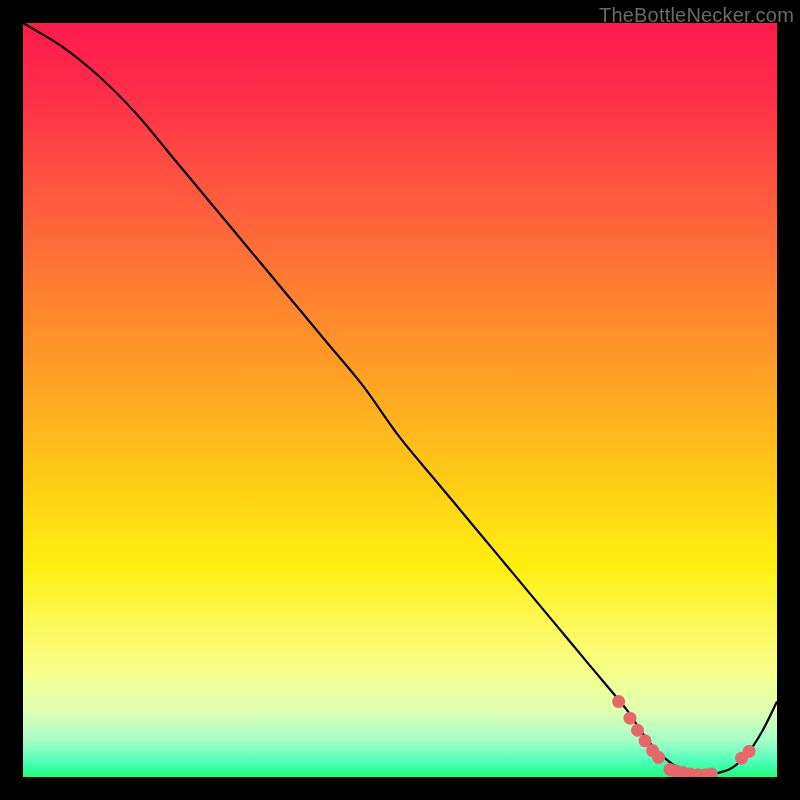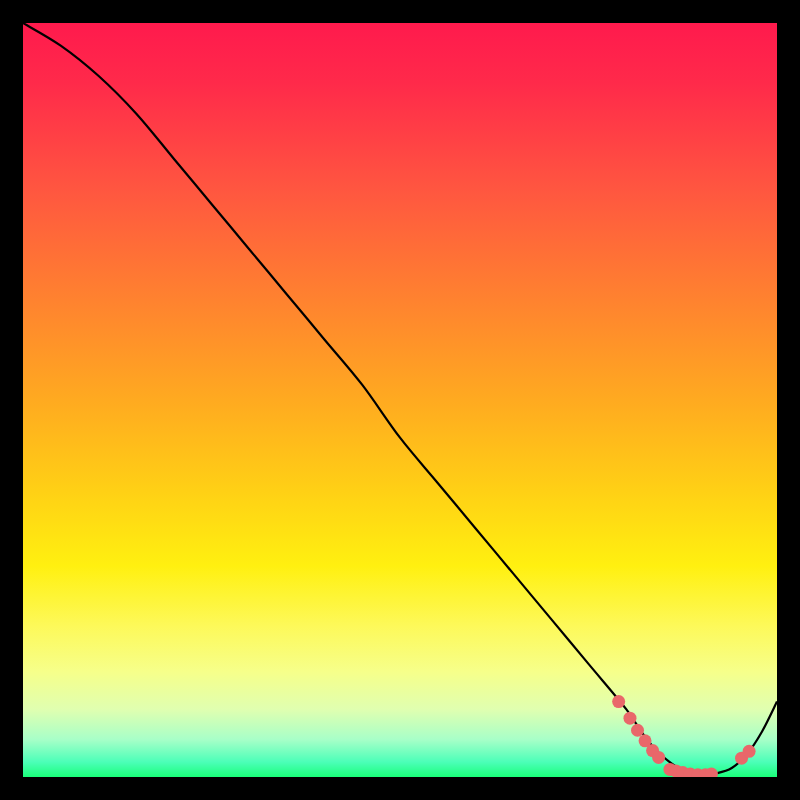--- a/index.html
+++ b/index.html
@@ -80,13 +80,14 @@
           <circle cx="659.75" cy="749.48" r="6.5" fill="#e9676a"></circle>
           <circle cx="667.29" cy="750.98" r="6.5" fill="#e9676a"></circle>
           <circle cx="674.83" cy="751.74" r="6.5" fill="#e9676a"></circle>
           <circle cx="682.37" cy="751.74" r="6.5" fill="#e9676a"></circle>
           <circle cx="688.40" cy="750.98" r="6.5" fill="#e9676a"></circle>
           <circle cx="718.56" cy="735.15" r="6.5" fill="#e9676a"></circle>
           <circle cx="726.10" cy="728.36" r="6.5" fill="#e9676a"></circle>
         </g>
     </svg>
   </div>
+  <div class="watermark">TheBottleNecker.com</div>
 </div>
 
 </body></html>

